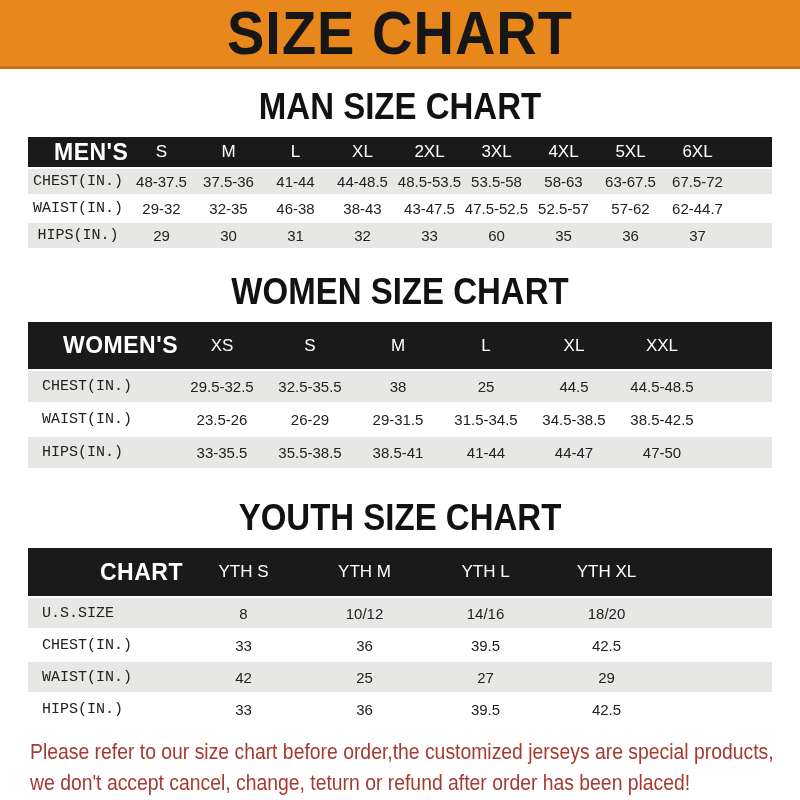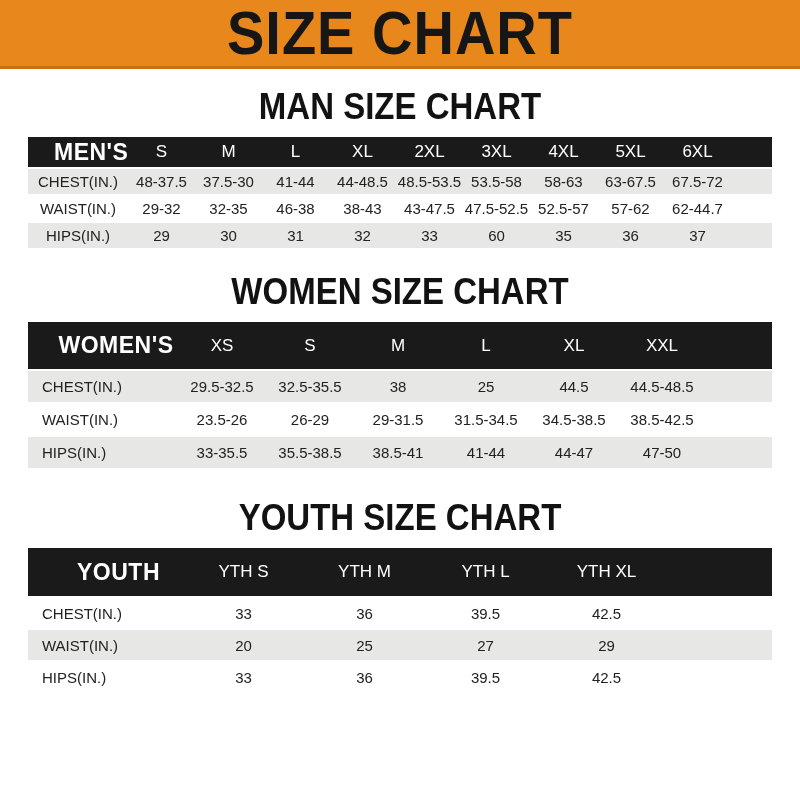--- a/index.html
+++ b/index.html
@@ -26,31 +26,31 @@
   .size-table{
     width:744px;margin:12px auto 0;border-collapse:separate;border-spacing:0;
     table-layout:fixed;
   }
   .size-table th,.size-table td{padding:0;text-align:center;overflow:hidden;}
   .head-row th{
     background:var(--bar_bg,#1A1A1A);color:#fff;font-weight:normal;
     font-size:17px;border-bottom:2px solid #fff;
   }
   .head-row th.corner{
-    text-align:center;padding-left:26px;font-weight:bold;font-size:23px;
+    text-align:right;padding-left:26px;font-weight:bold;font-size:23px;
     letter-spacing:.5px;
   }
   .men .head-row th{height:30px;}
   .women .head-row th{height:47px;}
   .youth .head-row th{height:48px;}
   .size-table td{font-size:15px;border-bottom:2px solid #fff;color:#222;}
   .men td{height:25px;}
   .women td{height:31px;}
   .youth td{height:30px;}
-  .row-label{font-size:14px;color:#1c1c1c;}
+  .row-label{font-size:14px;color:#1c1c1c;font-family:Liberation Mono, monospace;}
   .women .row-label,.youth .row-label{text-align:left;padding-left:14px;}
   tr.gray td{background:var(--row_gray,#E7E7E5);}
   tr.white td{background:#ffffff;}
   .notice{margin:10px 0 0 30px;color:var(--notice_red,#A63A30);}
   .notice p{
     margin:0;font-size:22px;line-height:31px;white-space:nowrap;
     transform:scaleX(0.88);transform-origin:0 50%;
   }
 </style>
 </head>
@@ -90,21 +90,21 @@
           <th>4XL</th>
           <th>5XL</th>
           <th>6XL</th>
           <th></th>
         </tr>
       </thead>
       <tbody>
         <tr class="gray">
           <td class="row-label">CHEST(IN.)</td>
           <td>48-37.5</td>
-          <td>37.5-30</td>
+          <td>37.5-36</td>
           <td>41-44</td>
           <td>44-48.5</td>
           <td>48.5-53.5</td>
           <td>53.5-58</td>
           <td>58-63</td>
           <td>63-67.5</td>
           <td>67.5-72</td>
           <td></td>
         </tr>
         <tr class="white">
@@ -203,51 +203,63 @@
       <colgroup>
         <col style="width:155px">
           <col style="width:121px">
           <col style="width:121px">
           <col style="width:121px">
           <col style="width:121px">
           <col style="width:105px">
       </colgroup>
       <thead>
         <tr class="head-row">
-          <th class="corner">YOUTH</th>
+          <th class="corner">CHART</th>
           <th>YTH S</th>
           <th>YTH M</th>
           <th>YTH L</th>
           <th>YTH XL</th>
           <th></th>
         </tr>
       </thead>
       <tbody>
+        <tr class="gray">
+          <td class="row-label">U.S.SIZE</td>
+          <td>8</td>
+          <td>10/12</td>
+          <td>14/16</td>
+          <td>18/20</td>
+          <td></td>
+        </tr>
         <tr class="white">
           <td class="row-label">CHEST(IN.)</td>
           <td>33</td>
           <td>36</td>
           <td>39.5</td>
           <td>42.5</td>
           <td></td>
         </tr>
         <tr class="gray">
           <td class="row-label">WAIST(IN.)</td>
-          <td>20</td>
+          <td>42</td>
           <td>25</td>
           <td>27</td>
           <td>29</td>
           <td></td>
         </tr>
         <tr class="white">
           <td class="row-label">HIPS(IN.)</td>
           <td>33</td>
           <td>36</td>
           <td>39.5</td>
           <td>42.5</td>
           <td></td>
         </tr>
       </tbody>
     </table>
   </section>
 
+  <footer class="notice">
+    <p>Please refer to our size chart before order,the customized jerseys are special products,</p>
+    <p>we don't accept cancel, change, teturn or refund after order has been placed!</p>
+  </footer>
 
 </div>
 
 </body></html>

